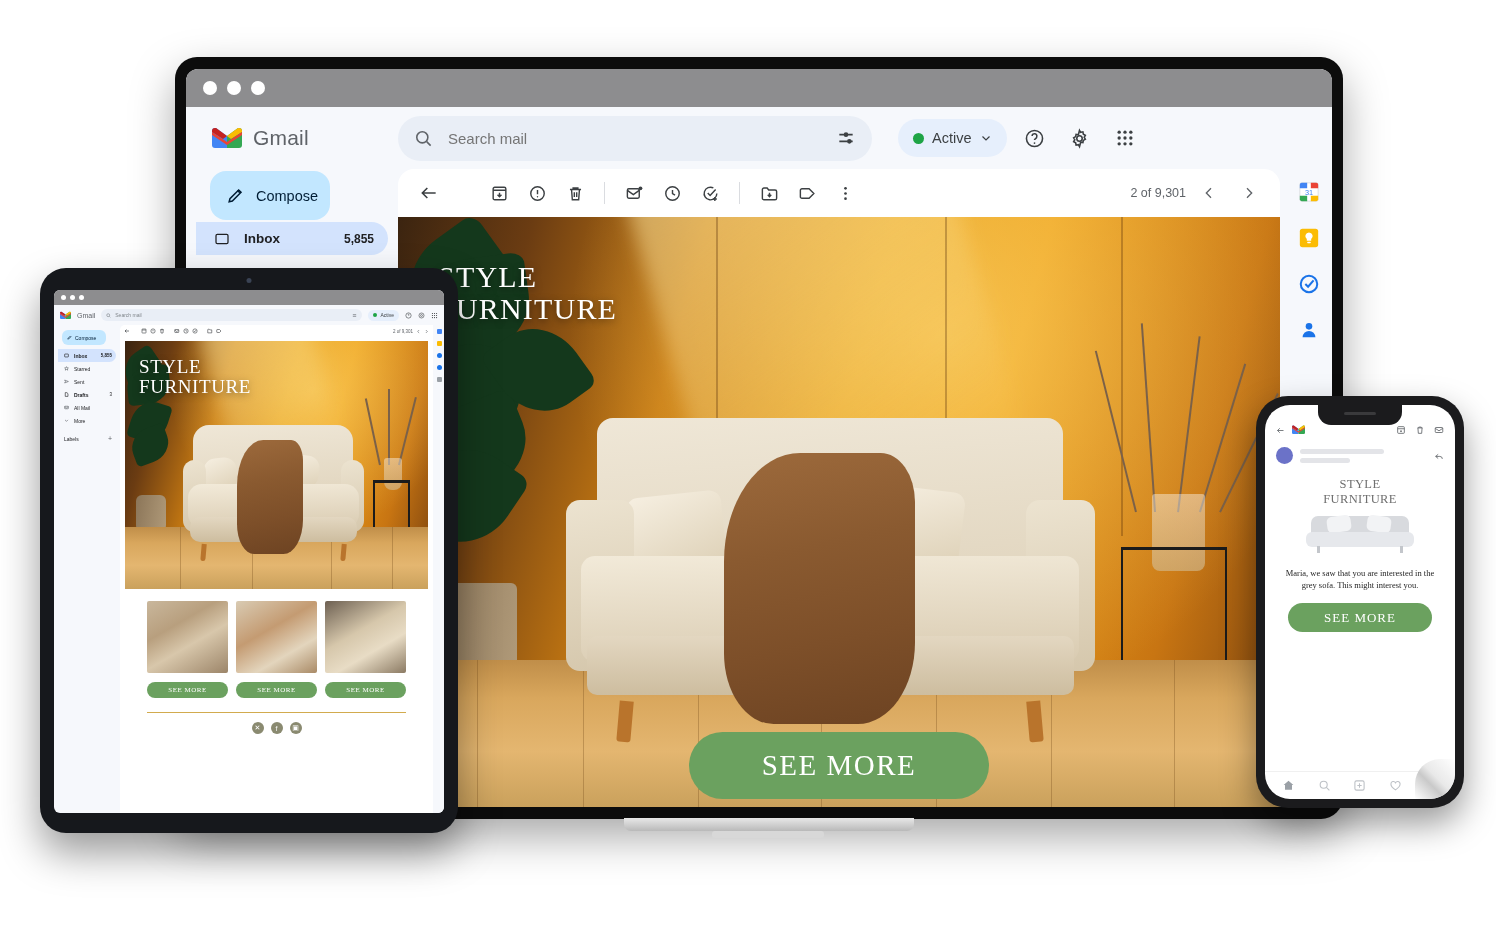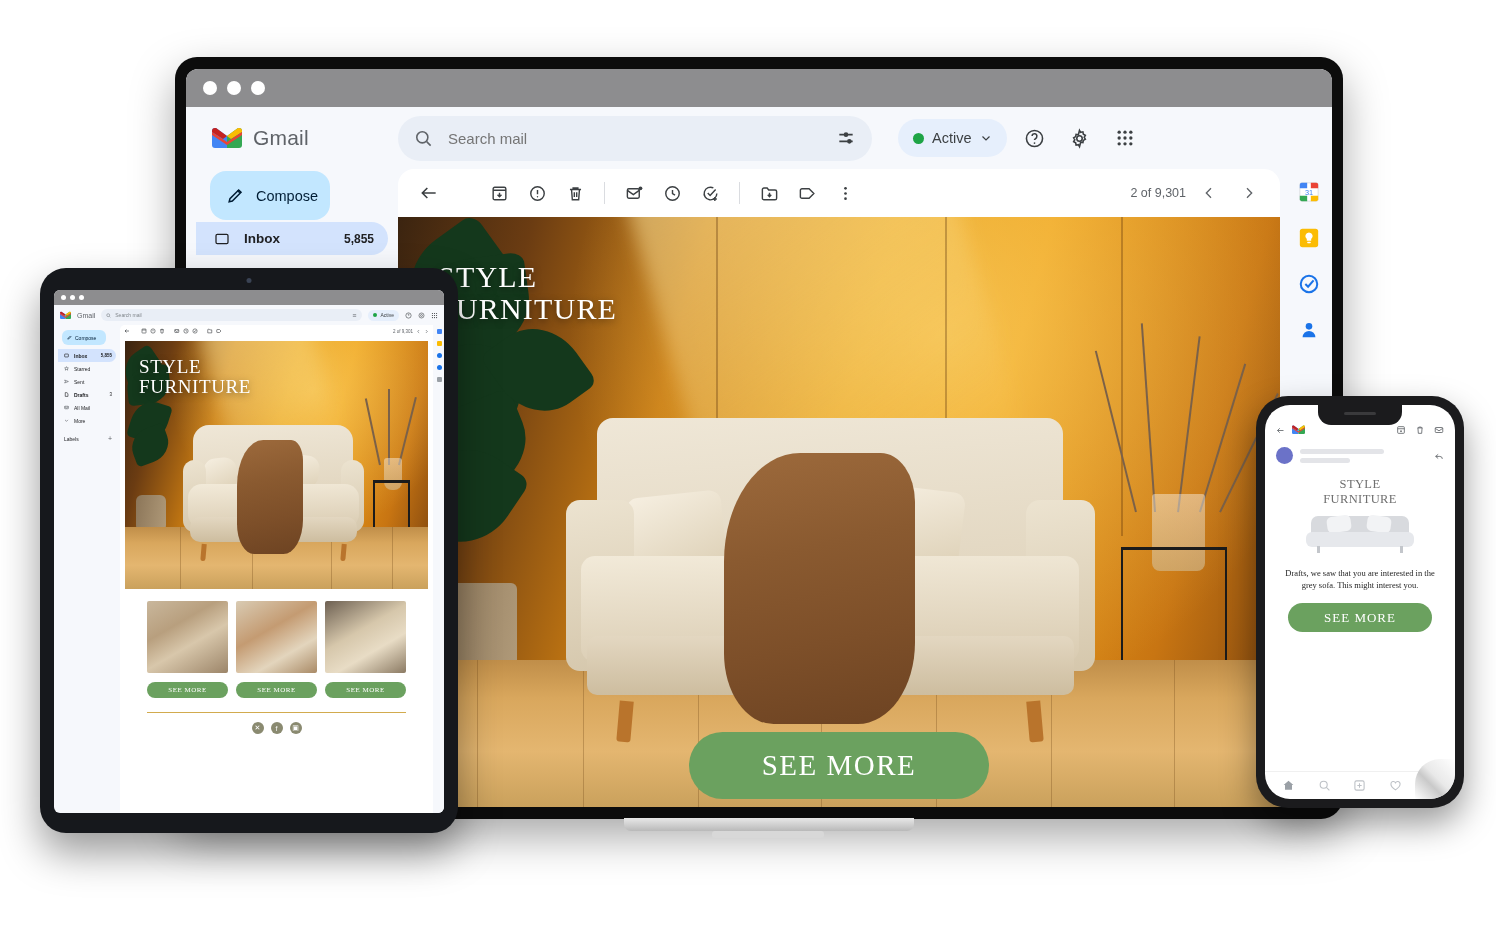--- a/index.html
+++ b/index.html
@@ -752,21 +752,21 @@
 
         <div class="ph-sofa">
           <span class="ph-sofa-back"></span>
           <span class="ph-pil" style="left:26px"></span>
           <span class="ph-pil" style="left:66px;transform:rotate(8deg)"></span>
           <span class="ph-sofa-seat"></span>
           <span class="ph-leg" style="left:16px"></span>
           <span class="ph-leg" style="right:16px"></span>
         </div>
 
-        <div class="ph-copy">Drafts, we saw that you are interested in the grey sofa. This might interest you.</div>
+        <div class="ph-copy">Maria, we saw that you are interested in the grey sofa. This might interest you.</div>
         <div class="ph-cta">SEE MORE</div>
       </div>
 
       <div class="ph-nav">
         <svg class="mini" viewBox="0 0 24 24" fill="#9aa0a6">
           <path d="M12 3l9 8h-2.5v9h-13v-9H3z"></path>
           </svg>
         <svg class="mini" viewBox="0 0 24 24" fill="none" stroke="#bdc1c6" stroke-width="2">
             <circle cx="10.5" cy="10.5" r="6.5"></circle>
             <path d="M15.5 15.5L21 21"></path>

